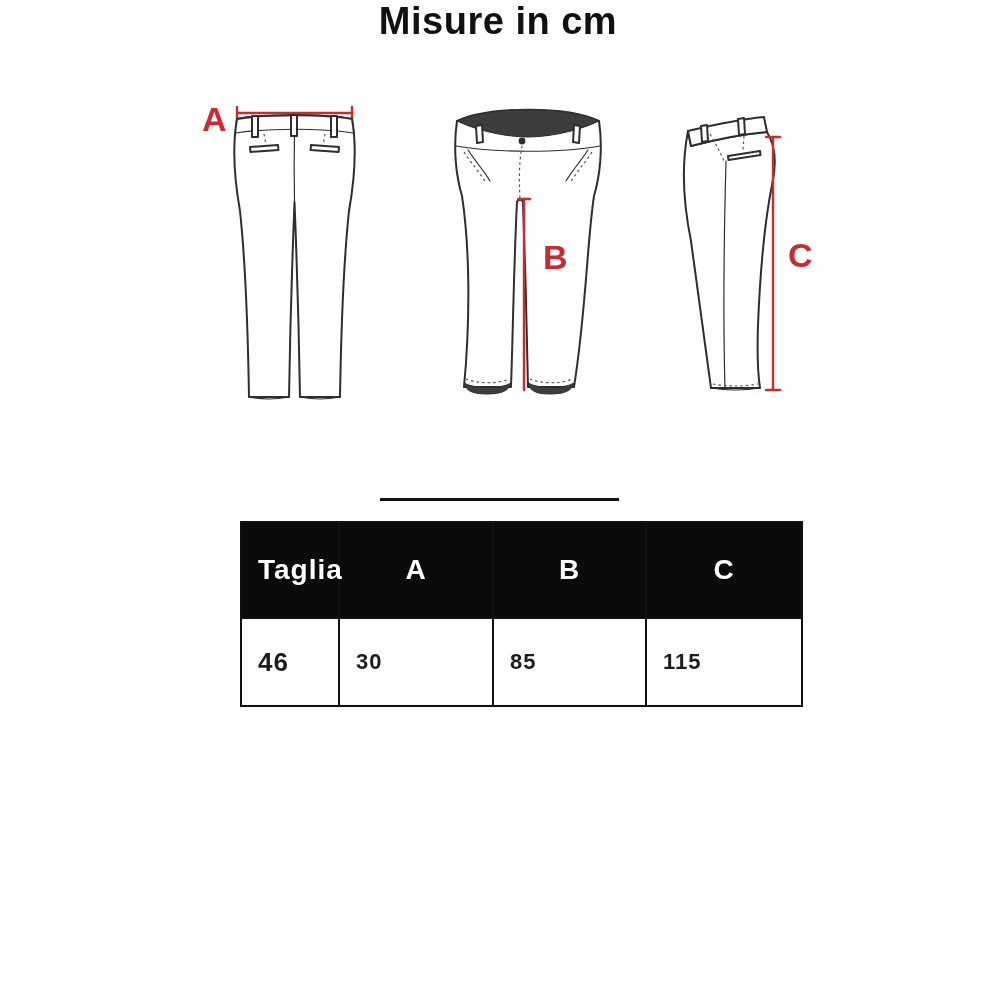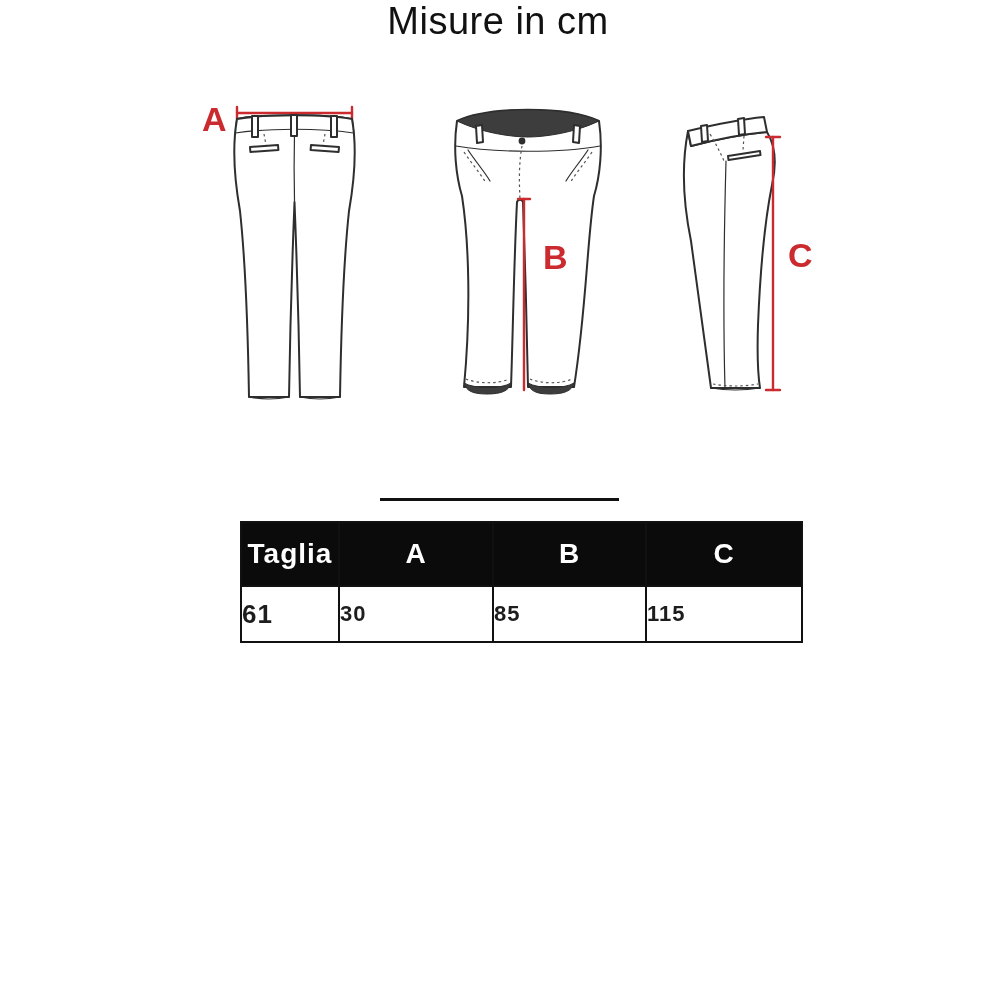--- a/index.html
+++ b/index.html
@@ -17,41 +17,41 @@
     font-weight:800;
     font-size:34px;
     line-height:1;
     letter-spacing:0.5px;
   }
   .chart-title {
     position:absolute;
     left:0; top:436; width:996px;
     text-align:center;
     font-size:38px;
-    font-weight:400;
+    font-weight:700;
     color:#111111;
     letter-spacing:0.5px;
   }
   .title-underline {
     position:absolute;
     left:380px; top:498px;
     width:239px; height:3px;
     background:#111111;
   }
   table.size-table {
     position:absolute;
     left:240px; top:521px;
     width:561px;
     border-collapse:collapse;
     table-layout:fixed;
   }
   table.size-table th, table.size-table td {
     border:2px solid #111111;
     vertical-align:middle;
-    padding:0;
+    padding:16px;
   }
   table.size-table thead th {
     background:#0b0b0b;
     color:#ffffff;
     height:62px;
     font-size:28px;
     font-weight:700;
     letter-spacing:1px;
   }
   table.size-table tbody td {
@@ -211,21 +211,21 @@
     <thead>
       <tr>
         <th>Taglia</th>
         <th>A</th>
         <th>B</th>
         <th>C</th>
       </tr>
     </thead>
     <tbody>
       <tr>
-        <td class="size-col">61</td>
+        <td class="size-col">46</td>
         <td>30</td>
         <td>85</td>
         <td>115</td>
       </tr>
     </tbody>
   </table>
 
 </div>
 
 </body></html>

